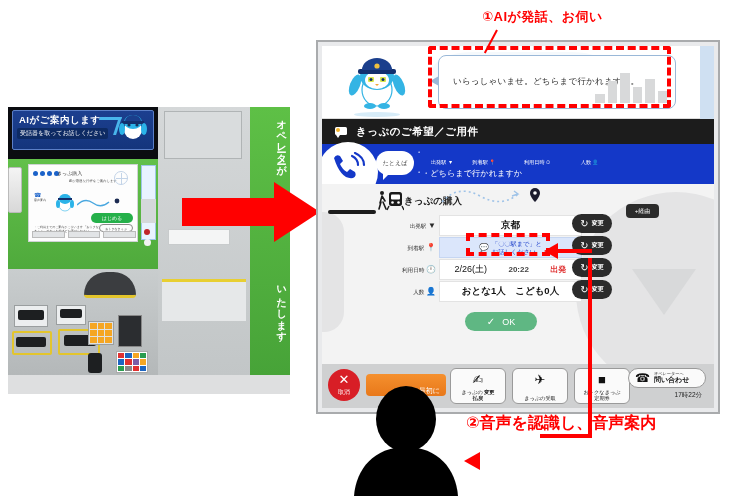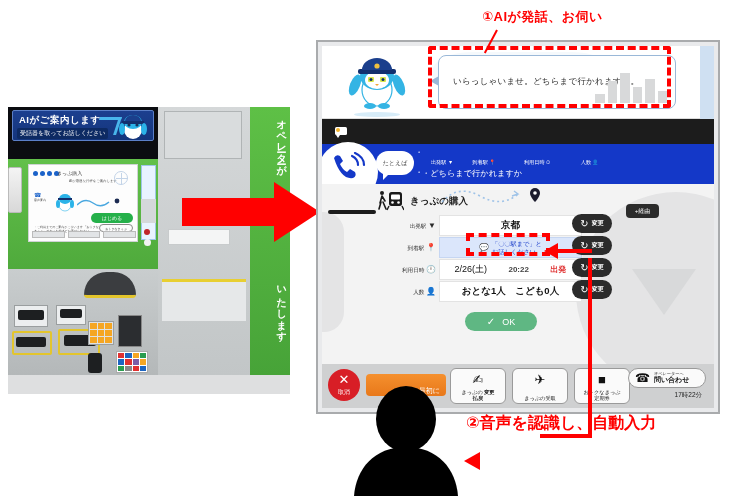--- a/index.html
+++ b/index.html
@@ -15,21 +15,21 @@
   .photo {
     position: absolute; left: 8px; top: 107px; width: 282px; height: 287px;
     overflow: hidden;
     background: linear-gradient(#b9bcbd, #a8acad);
   }
   .ph-topdark {
     position:absolute; left:0; top:0; width:150px; height:52px;
     background:#0b0c10;
   }
   .ph-banner {
-    position:absolute; left:4px; top:3px; width:142px; height:31px;
+    position:absolute; left:4px; top:3px; width:142px; height:40px;
     background:linear-gradient(#1c3f8f,#14357c);
     border:1px solid #5b7fc7; border-radius:2px;
     overflow:hidden;
     padding-left:40px;
   }
   .ph-banner .bl1 {
     position:absolute; left:6px; top:3px; color:#fff; font-weight:bold;
     font-size:9.5px; letter-spacing:0.5px; white-space:nowrap;
   }
   .ph-banner .bl2 {
@@ -198,21 +198,21 @@
     position:absolute;right:-62px;top:8px;width:200px;height:200px;border-radius:50%;
     background:#e4e4e5;
   }
   .bigtri{
     position:absolute;right:18px;top:85px;width:0;height:0;
     border-left:32px solid transparent;border-right:32px solid transparent;
     border-top:46px solid #d8d9da;
   }
   .leftarc{position:absolute;left:-18px;top:28px;width:40px;height:120px;border-radius:20px;background:#e4e4e5;}
 
-  .sec-head{position:absolute;left:56px;top:6px;display:flex;align-items:center;gap:6px;}
+  .sec-head{position:absolute;left:56px;top:6px;display:flex;align-items:center;}
   .sec-title{font-size:9.5px;color:#1a1a1a;font-weight:bold;}
   .blackbar{position:absolute;left:6px;top:26px;width:48px;height:4px;background:#1c1c1c;border-radius:2px;}
   .routeline{position:absolute;left:118px;top:2px;width:110px;height:22px;}
 
   table.form{
     position:absolute;left:80px;top:30px;width:210px;border-collapse:separate;border-spacing:0 1px;
   }
   table.form td{height:21px;vertical-align:middle;}
   .lbl{width:34px;font-size:5.6px;color:#2b2b2b;text-align:right;padding-right:3px;white-space:nowrap;}
   .lbl .mk{font-size:8px;}
@@ -480,20 +480,21 @@
         </div>
       </div>
     </div>
 
     <div class="titlebar">
       <svg class="tb-icon" viewBox="0 0 16 15">
         <rect x="3" y="3" width="12" height="8" rx="1.5" fill="#ffffff"></rect>
         <path d="M4 11 l2 3 l2 -3z" fill="#ffffff"></path>
         <circle cx="6" cy="6" r="2" fill="#f2b32c"></circle>
       </svg>
+      <div class="tb-text">きっぷのご希望／ご用件</div>
     </div>
 
     <div class="hintband">
       <div class="hint-ex">たとえば</div>
       <div class="hint-dot" style="left:93px;top:3px;">・</div>
       <div class="hint-sub"><span style="width:40px">出発駅 ▼</span><span style="width:44px">到着駅 📍</span><span style="width:62px">利用日時 ⏱</span><span style="width:44px">人数 👤</span></div>
       <div class="hint-dot" style="left:93px;top:23px;">・</div>
       <div class="hint-l2">・どちらまで行かれますか</div>
     </div>
 
@@ -637,17 +638,17 @@
   <div class="ann1">①AIが発話、お伺い</div>
   <div class="ann1-line"></div>
   <div class="dashbox1"></div>
 
   <div class="dashbox2"></div>
   <div class="redpath-head"></div>
   <div class="redpath-h"></div>
   <div class="redpath-v"></div>
   <div class="redpath-h2"></div>
 
-  <div class="ann2">②音声を認識し、自動入力</div>
+  <div class="ann2">②音声を認識し、音声案内</div>
 
   <div class="callout-tail"></div>
 
 </div>
 
 </body></html>

